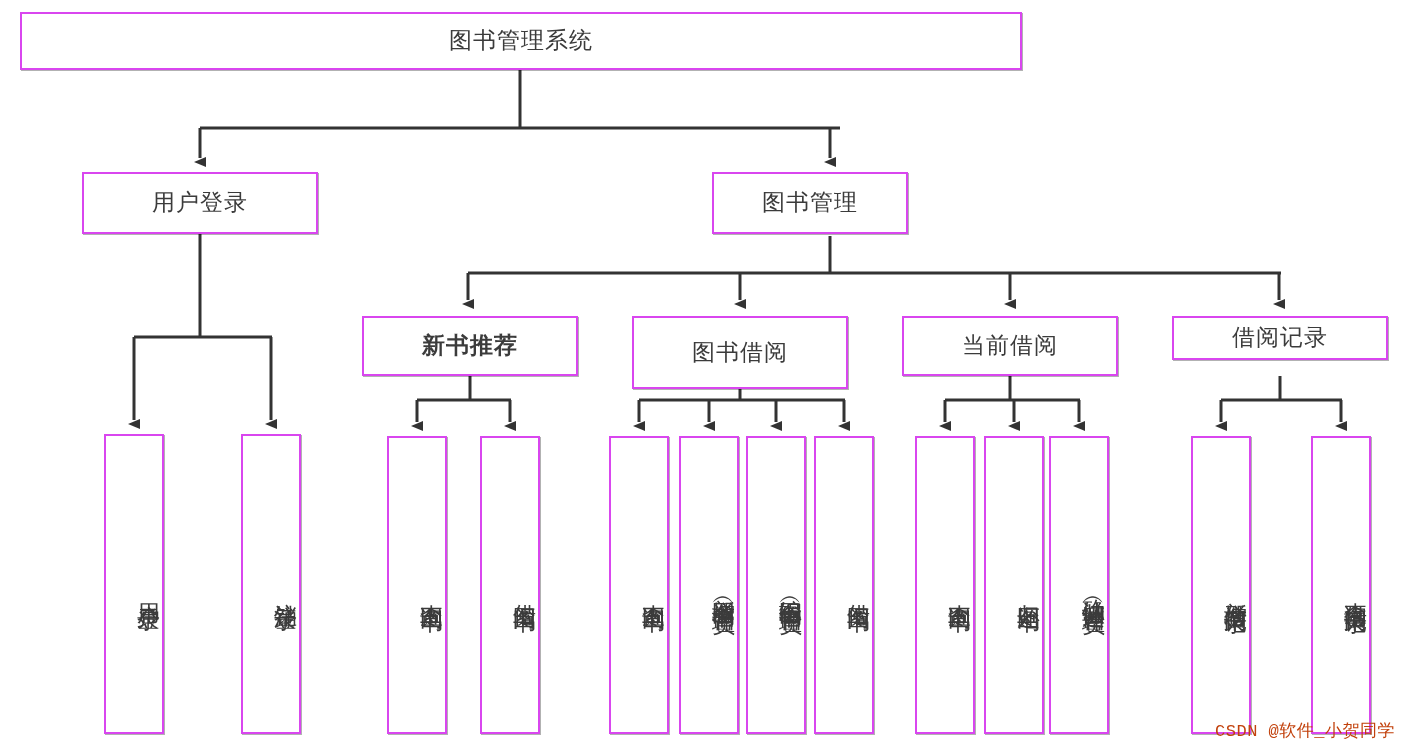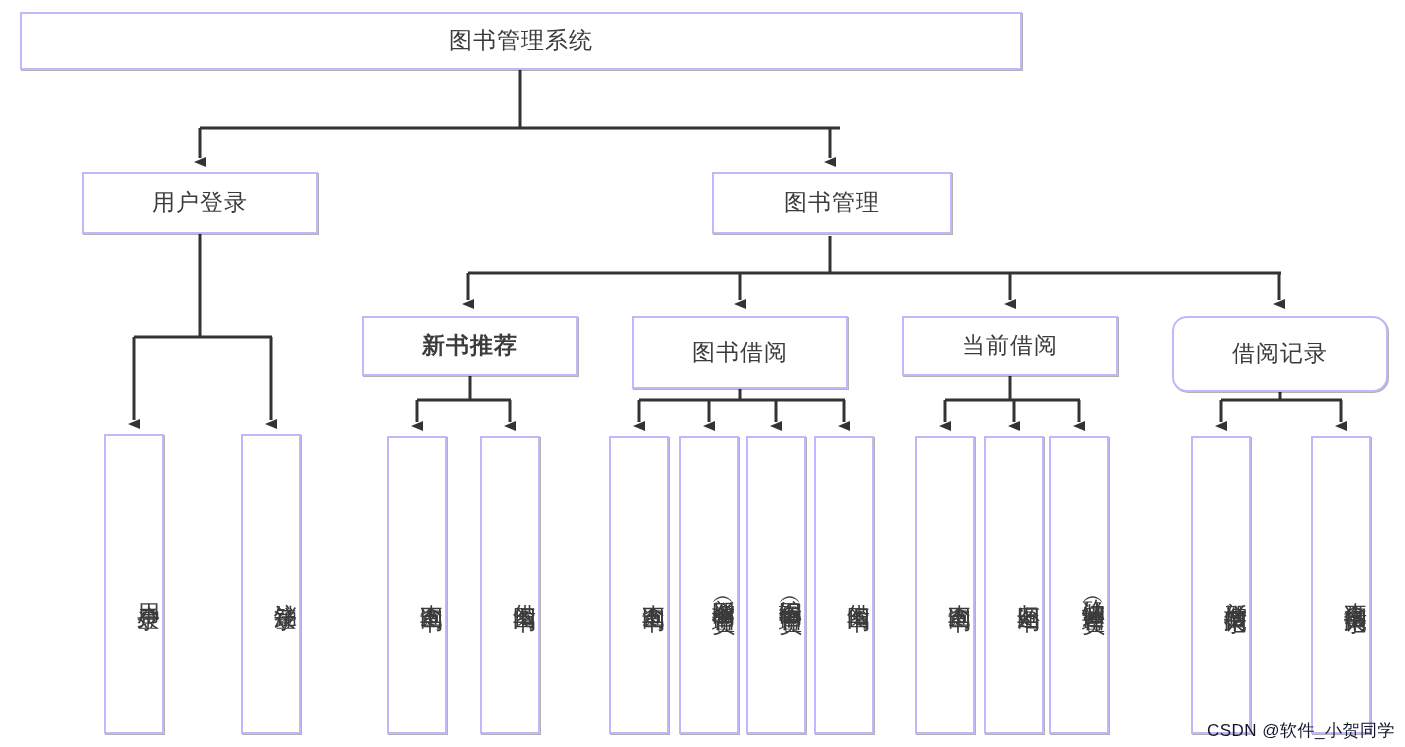--- a/index.html
+++ b/index.html
@@ -22,21 +22,21 @@
     left: 0;
     top: 0;
     width: 1405px;
     height: 747px;
     pointer-events: none;
   }
   .node {
     position: absolute;
     box-sizing: border-box;
     background: #ffffff;
-    border: 2px solid #c4b5fd;
+    border: 2px solid #d946ef;
     box-shadow: 1px 1px 0 rgba(0,0,0,0.30);
     display: flex;
     align-items: center;
     justify-content: center;
     color: #3b3b3b;
     z-index: 2;
   }
   .node.horiz {
     font-size: 23px;
     letter-spacing: 1px;
@@ -56,24 +56,25 @@
     writing-mode: vertical-rl;
     text-orientation: upright;
     display: block;
     text-align: center;
   }
   .watermark {
     position: absolute;
     right: 10px;
     bottom: 5px;
     font-size: 17px;
-    color: #0f172a;
+    color: #c2410c;
     letter-spacing: 0.5px;
     z-index: 3;
     white-space: nowrap;
+    font-family: Liberation Mono, monospace;
   }
 </style>
 </head>
 <body>
 
 <div id="stage">
 
   <svg id="edges" viewBox="0 0 1405 747" width="1405" height="747">
     <defs>
       <marker id="arrowhead" markerWidth="10" markerHeight="12" refX="1" refY="6" orient="auto" markerUnits="userSpaceOnUse">
@@ -124,34 +125,34 @@
     </g>
   </svg>
 
   <div class="node horiz" style="left:20px; top:12px; width:1002px; height:58px;">
     <span>图书管理系统</span>
   </div>
 
   <div class="node horiz" style="left:82px; top:172px; width:236px; height:62px;">
     <span>用户登录</span>
   </div>
-  <div class="node horiz" style="left:712px; top:172px; width:240px; height:62px;">
+  <div class="node horiz" style="left:712px; top:172px; width:196px; height:62px;">
     <span>图书管理</span>
   </div>
 
   <div class="node horiz" style="left:362px; top:316px; width:216px; height:60px;font-weight:bold;">
     <span>新书推荐</span>
   </div>
   <div class="node horiz" style="left:632px; top:316px; width:216px; height:73px;">
     <span>图书借阅</span>
   </div>
   <div class="node horiz" style="left:902px; top:316px; width:216px; height:60px;align-items:center;">
     <span>当前借阅</span>
   </div>
-  <div class="node horiz" style="left:1172px; top:316px; width:216px; height:76px;border-radius:15px;">
+  <div class="node horiz" style="left:1172px; top:316px; width:216px; height:44px;">
     <span>借阅记录</span>
   </div>
 
   <div class="node vert" style="left:104px; top:434px; width:60px; height:300px;">
     <span class="vtext">用户登录</span>
   </div>
   <div class="node vert" style="left:241px; top:434px; width:60px; height:300px;">
     <span class="vtext">注销登录</span>
   </div>
 

